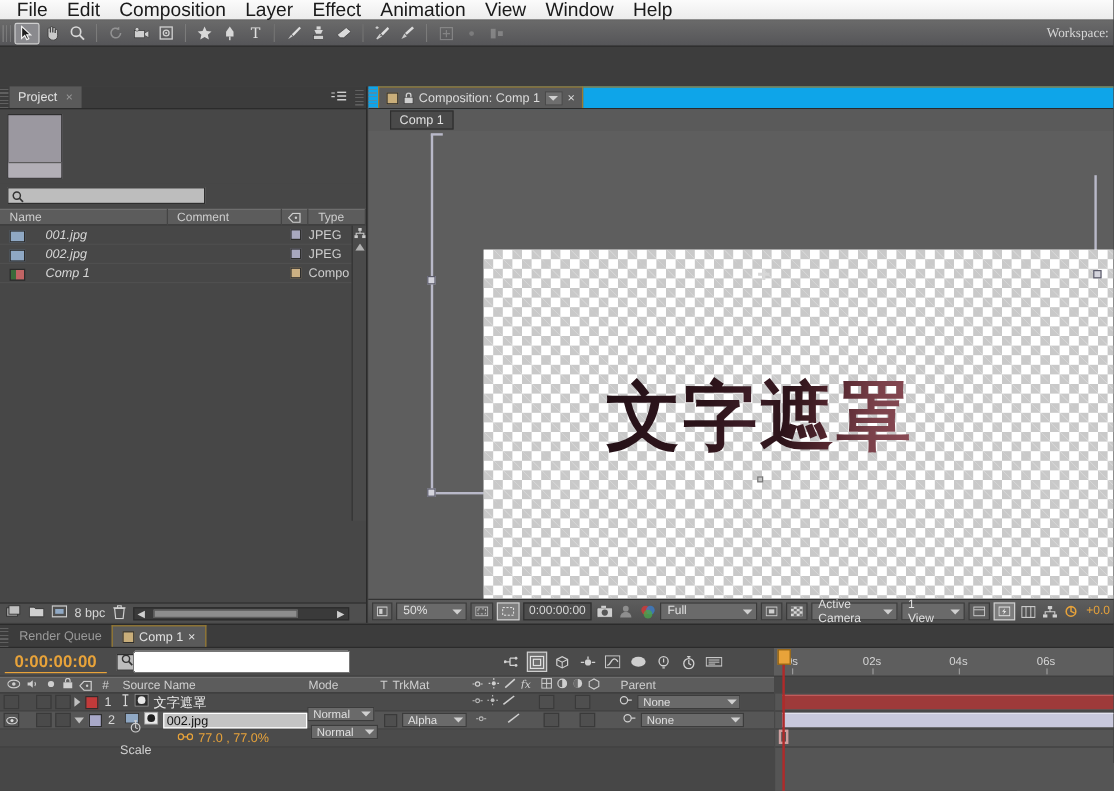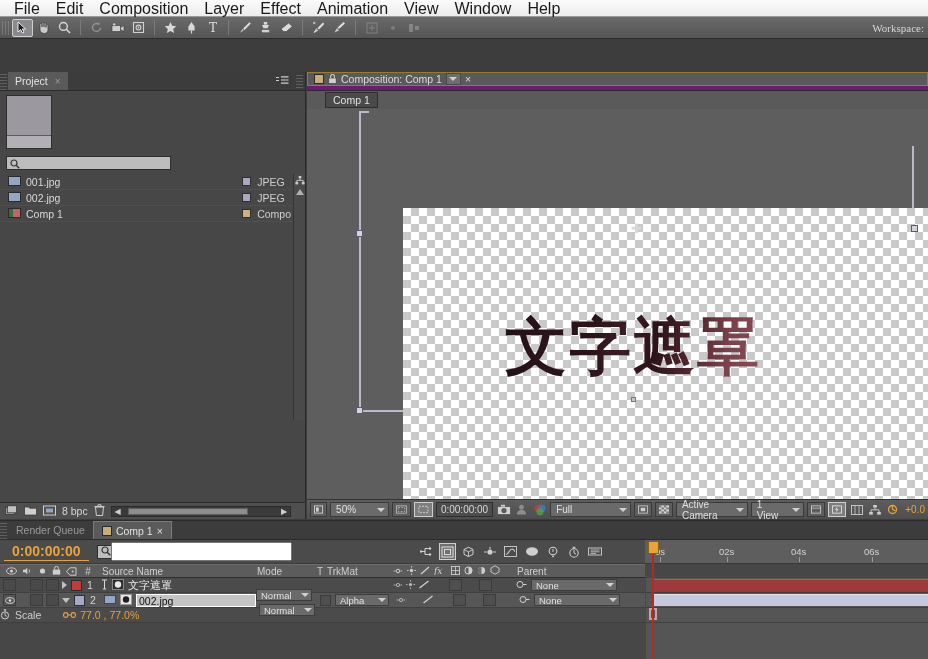--- a/index.html
+++ b/index.html
@@ -118,21 +118,21 @@
   .lh.name { width: 140px; }
   .lh.comment { width: 96px; }
   .lh.tag { width: 22px; justify-content: center; padding-left: 0; }
   .lh.type { width: 48px; }
 
   .proj-list { height: 246px; background: #474747; position: relative; }
   .proj-row {
     height: 16px; display: flex; align-items: center; font-size: 10.5px;
     color: #d8d8d8; border-bottom: 1px solid #4f4f4f;
   }
-  .pr-name { width: 140px; display: flex; align-items: flex-start; gap: 5px; padding-left: 8px; }
+  .pr-name { width: 140px; display: flex; align-items: flex-end; gap: 17px; padding-left: 8px; font-style: italic; }
   .file-ic { width: 13px; height: 10px; border: 1px solid #2b2b2b; background: #8fa8c4; }
   .comp-ic { width: 13px; height: 10px; border: 1px solid #2b2b2b;
     background: linear-gradient(90deg,#3b6b3b 40%,#c06464 40%); }
   .pr-comment { width: 96px; }
   .pr-tag { width: 22px; display: flex; justify-content: center; }
   .tagsq { width: 9px; height: 9px; background: #a8a8c0; border: 1px solid #2e2e2e; }
   .tagsq.tan { background: #cdb183; }
   .pr-type { width: 48px; color: #cfcfcf; }
 
   .proj-scroll-r { position: absolute; right: 0; top: 0; width: 12px; bottom: 0;
@@ -150,22 +150,22 @@
   .hscroll .thumbbar { position: absolute; left: 16px; right: 42px; top: 1px; bottom: 1px;
     background: #8d8d8d; border: 1px solid #5c5c5c; }
   .hs-arr { width: 12px; text-align: center; font-size: 8px; color: #cfcfcf; z-index:1; }
   .hs-arr.r { position: absolute; right: 0; }
 
   
   .comp-panel {
     position: absolute; left: 307px; top: 0; width: 621px; height: 447px;
     background: #5a5a5a;
   }
-  .comp-tabbar { height: 19px; background: #701a75; display: flex;
-    border-bottom: 1px solid #2b2b2b; flex-direction: column; }
+  .comp-tabbar { height: 19px; background: #0ea5e9; display: flex;
+    border-bottom: 1px solid #2b2b2b; }
   .comp-tab {
     display: flex; align-items: center; gap: 4px; padding: 0 6px;
     background: #5a5a5a; color: #dcdcdc; font-size: 10.5px;
     border: 1px solid #9a7b2e; border-bottom: none; border-top: 1px solid #9a7b2e;
   }
   .lock-ic { width: 9px; height: 10px; }
   .caret { width: 0; height: 0; border-left: 4px solid transparent;
     border-right: 4px solid transparent; border-top: 4px solid #d0d0d0; }
   .caret-box { width: 15px; height: 12px; background: #6e6e6e; border: 1px solid #4a4a4a;
     display: flex; align-items: center; justify-content: center; }
@@ -346,22 +346,22 @@
     padding: 0 2px 0 4px; gap: 3px;
   }
   .cell-mode { width: 62px; padding: 0 3px; margin-top: 20px; }
   .cell-t { width: 14px; display: flex; justify-content: center; }
   .cell-trk { width: 60px; padding: 0 3px; }
   .cell-sw { width: 122px; display: flex; align-items: center; gap: 3px; padding-left: 4px; }
   .sw-box { width: 13px; height: 12px; background: #4f4f4f; border: 1px solid #3a3a3a; }
   .cell-parent { width: 120px; display: flex; align-items: center; gap: 4px; padding-left: 5px; }
   .prow { height: 15px; display: flex; align-items: center; background: #4b4b4b;
     border-bottom: 1px solid #3f3f3f; }
-  .prop-label { color: #d0d0d0; font-size: 10.5px;
-    display: flex; align-items: center; gap: 5px; }
+  .prop-label { padding-left: 100px; color: #d0d0d0; font-size: 10.5px;
+    display: flex; align-items: center; gap: 5px; flex-direction: column; }
   .prop-val { color: #e8a33a; font-size: 10.5px; padding-left: 22px;
     display: flex; align-items: center; gap: 4px; }
 
   .tl-tracks { position: absolute; left: 646px; top: 57px; right: 0; bottom: 0;
     background: #555; }
   .track-row { height: 15px; border-bottom: 1px solid #3f3f3f; position: relative; }
   .bar { position: absolute; left: 6px; right: 0; top: 1px; height: 12px; }
   .bar.red { background: #9e3a3a; border-top: 1px solid #c05a5a; }
   .bar.lav { background: #c8c8dc; border-top: 1px solid #e2e2ee; }
   .tl-ph-line { position: absolute; left: 6px; top: 0; width: 2px; bottom: 0;
@@ -539,20 +539,31 @@
           <span class="mag">
             <svg width="10" height="10" viewBox="0 0 10 10">
                 <circle cx="4" cy="4" r="3" fill="none" stroke="#333" stroke-width="1.2"></circle>
                 <line x1="6.2" y1="6.2" x2="9.2" y2="9.2" stroke="#333" stroke-width="1.4"></line>
               </svg>
           </span>
           <input type="text" value="" style="">
         </div>
       </div>
 
+      <div class="list-head">
+        <div class="lh name">Name</div>
+        <div class="lh comment">Comment</div>
+        <div class="lh tag">
+          <svg width="11" height="9" viewBox="0 0 11 9">
+              <path d="M.5 4.5 L4 .8 L10 .8 L10 8.2 L4 8.2 Z" fill="none" stroke="#cfcfcf" stroke-width="1"></path>
+              <circle cx="6.6" cy="4.5" r="1" fill="#cfcfcf"></circle>
+            </svg>
+        </div>
+        <div class="lh type">Type</div>
+      </div>
 
       <div class="proj-list">
         <div class="proj-row">
           <div class="pr-name">
             <span class="file-ic"></span>
             <span>001.jpg</span>
           </div>
           <div class="pr-comment"></div>
           <div class="pr-tag">
               <span class="tagsq"></span>

